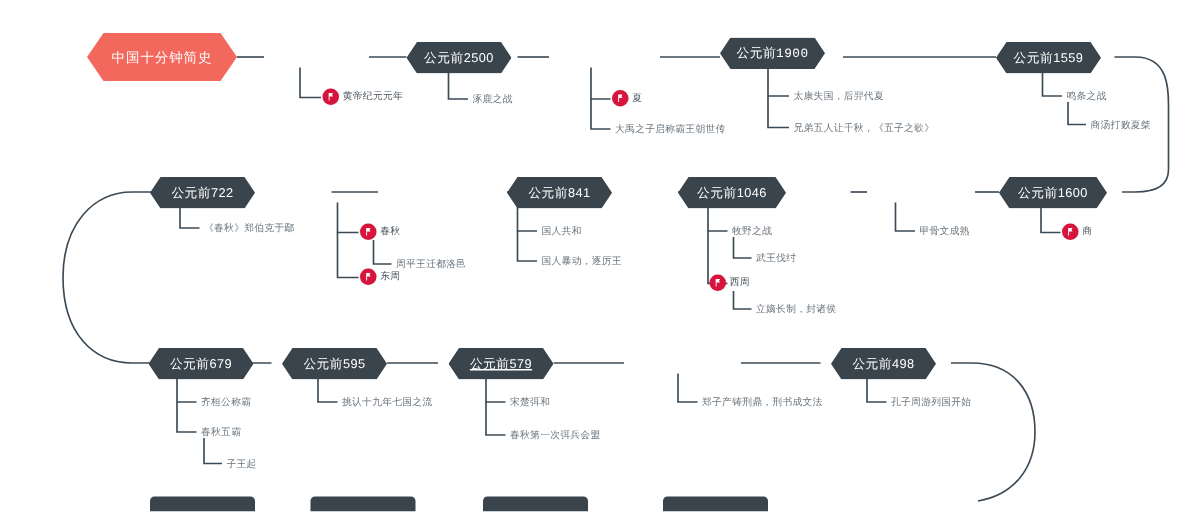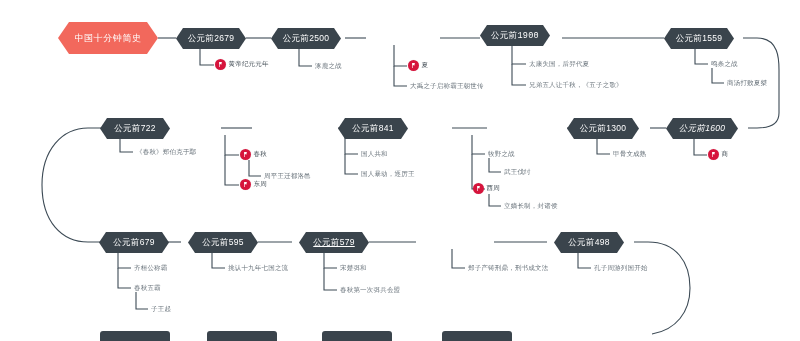--- a/index.html
+++ b/index.html
@@ -139,21 +139,20 @@
       <path d="M212,249 L212,268 L225,268"></path>
       <path d="M324,249 L324,268 L337,268"></path>
       <path d="M324,268 L324,290 L337,290"></path>
       <path d="M452,249 L452,268 L465,268"></path>
       <path d="M578,249 L578,268 L591,268"></path>
     </g>
   </svg>
 
   <div class="title-chip" style="left:58px;top:22px;">中国十分钟简史</div>
 
-  <div class="chip w70" style="left:176px;top:28px;">公元前2679</div>
   <div class="badge" style="left:215px;top:59px;">
     <span class="dot">
       <svg width="7" height="7" viewBox="0 0 10 10">
           <path d="M3 1.5 h4.2 l-1 1.6 1 1.6 H3.9 V8.6 H3 Z" fill="#ffffff"></path>
         </svg>
     </span>
     <span class="btxt">黄帝纪元元年</span>
   </div>
 
   <div class="chip w70" style="left:271px;top:28px;">公元前2500</div>
@@ -195,36 +194,36 @@
           <path d="M3 1.5 h4.2 l-1 1.6 1 1.6 H3.9 V8.6 H3 Z" fill="#ffffff"></path>
         </svg>
     </span>
     <span class="btxt">东周</span>
   </div>
 
   <div class="chip w70" style="left:338px;top:118px;">公元前841</div>
   <div class="leaf" style="left:361px;top:150px;">国人共和</div>
   <div class="leaf" style="left:361px;top:170px;">国人暴动，逐厉王</div>
 
+  <div class="chip w72" style="left:452px;top:118px;">公元前1046</div>
   <div class="leaf" style="left:488px;top:150px;">牧野之战</div>
   <div class="leaf" style="left:504px;top:168px;">武王伐纣</div>
   <div class="badge" style="left:473px;top:183px;">
     <span class="dot">
       <svg width="7" height="7" viewBox="0 0 10 10">
           <path d="M3 1.5 h4.2 l-1 1.6 1 1.6 H3.9 V8.6 H3 Z" fill="#ffffff"></path>
         </svg>
     </span>
     <span class="btxt">西周</span>
   </div>
   <div class="leaf" style="left:504px;top:202px;">立嫡长制，封诸侯</div>
 
-  <div class="chip w72" style="left:567px;top:118px;">公元前1300</div>
   <div class="leaf" style="left:613px;top:150px;">甲骨文成熟</div>
 
-  <div class="chip w72" style="left:666px;top:118px;font-style:italic;">公元前1600</div>
+  <div class="chip w72" style="left:666px;top:118px;">公元前1600</div>
   <div class="badge" style="left:708px;top:149px;">
     <span class="dot">
       <svg width="7" height="7" viewBox="0 0 10 10">
           <path d="M3 1.5 h4.2 l-1 1.6 1 1.6 H3.9 V8.6 H3 Z" fill="#ffffff"></path>
         </svg>
     </span>
     <span class="btxt">商</span>
   </div>
 
   <div class="chip w70" style="left:99px;top:232px;">公元前679</div>

